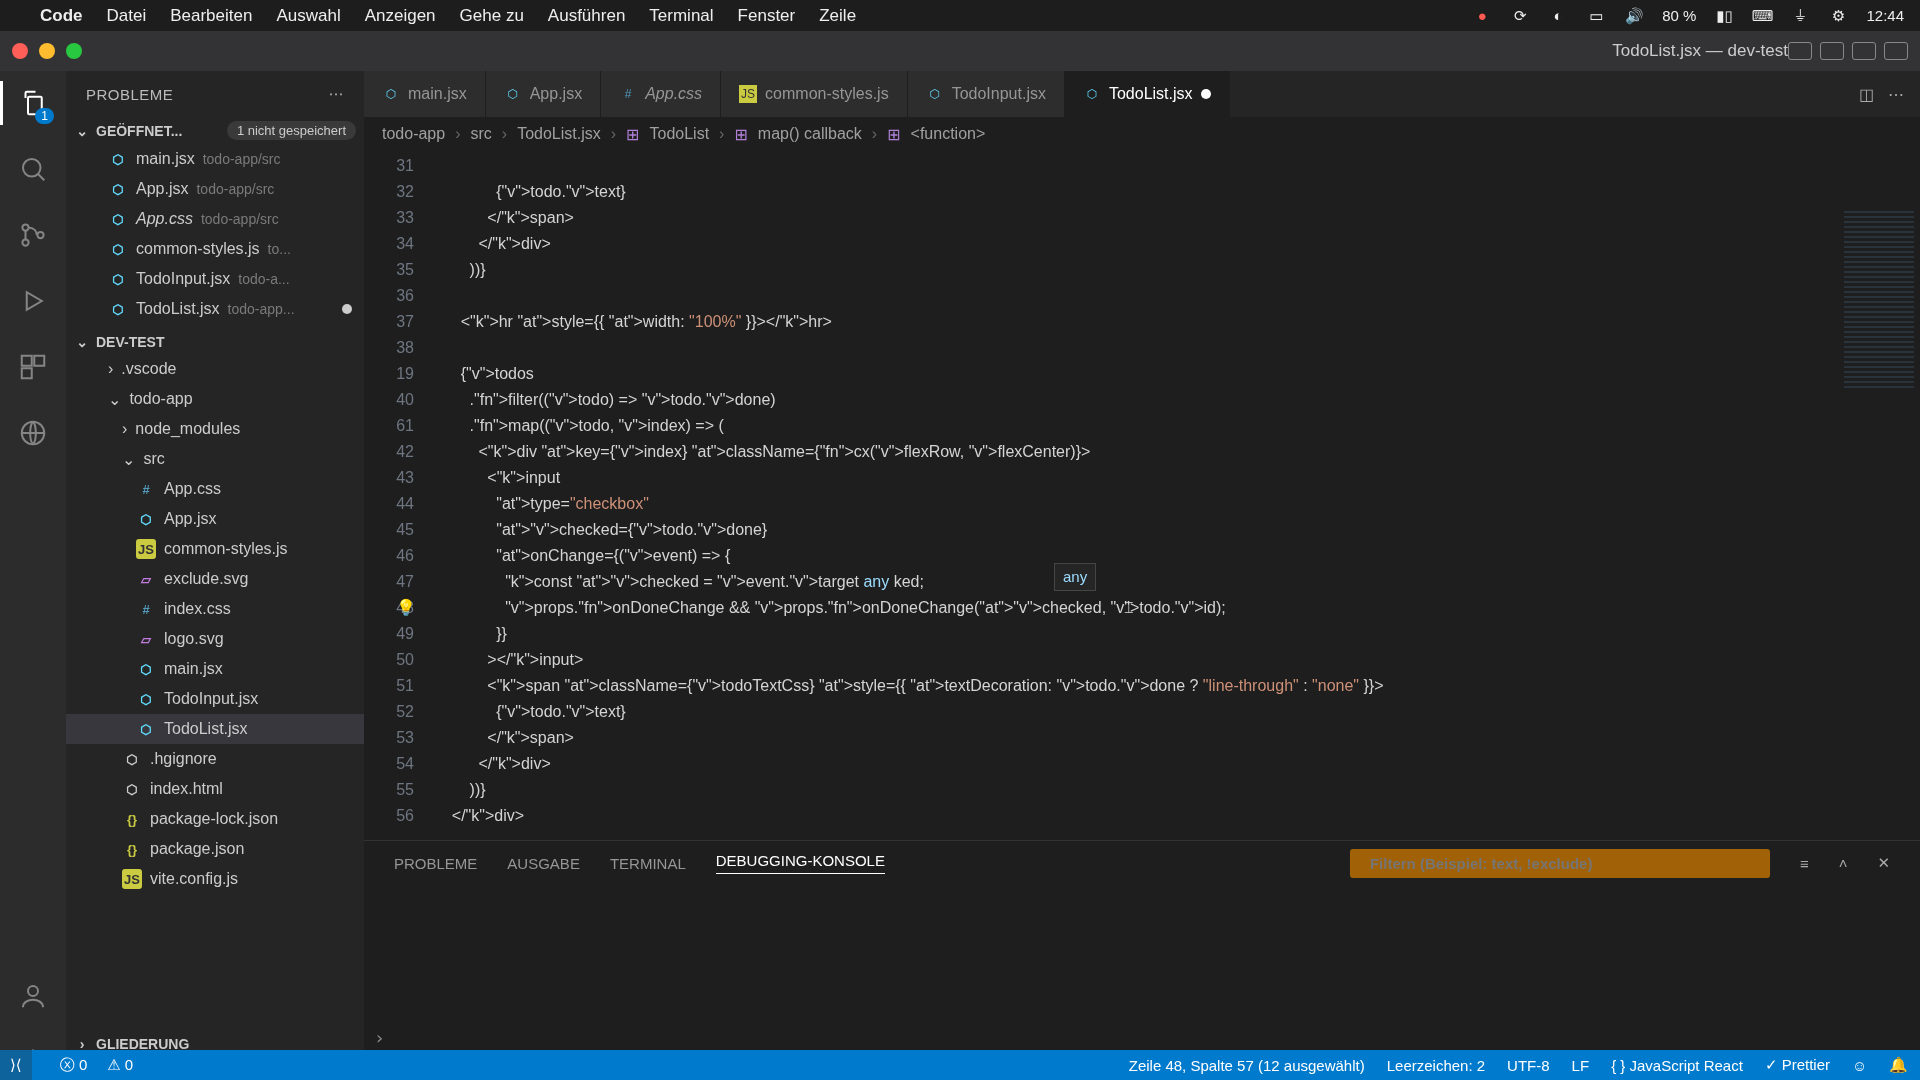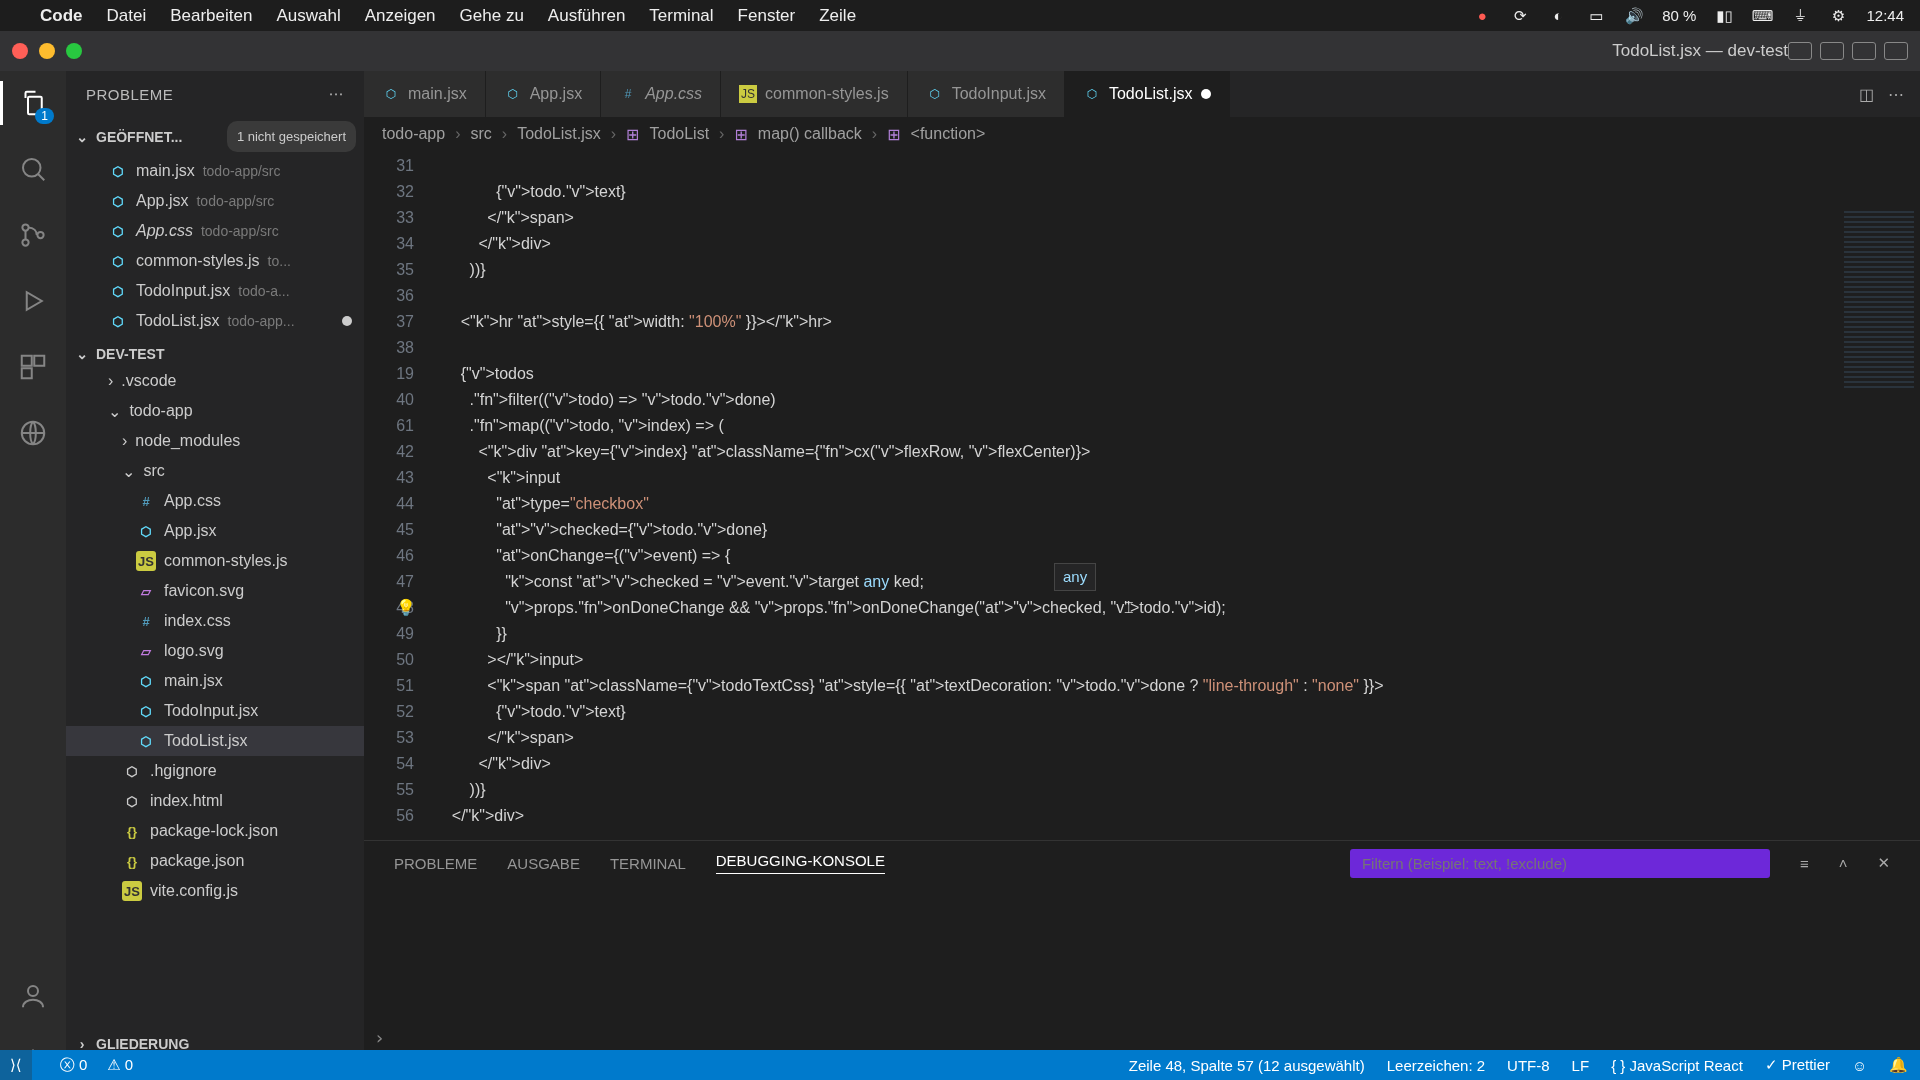--- a/index.html
+++ b/index.html
@@ -32,21 +32,21 @@
 .activitybar .ab-item.active::before { content:''; position:absolute; left:-15px; top:-4px; bottom:-4px; width:3px; background:#fff; }
 .activitybar .ab-item .badge { position:absolute; bottom:-3px; right:-3px; background:#007acc; color:#fff; border-radius:10px; font-size:12px; padding:1px 6px; }
 .activitybar .spacer { flex:1; }
 
 
 .sidebar { width:298px; background:#252526; display:flex; flex-direction:column; font-size:17px; }
 .sidebar-header { height:46px; display:flex; align-items:center; padding:0 20px; color:#bbb; letter-spacing:.5px; font-size:15px; }
 .sidebar-header .dots { margin-left:auto; }
 .section-hdr { display:flex; align-items:center; padding:4px 8px; color:#ccc; font-weight:700; font-size:14px; gap:6px; }
 .section-hdr .chev { width:16px; text-align:center; }
-.section-hdr .tag { margin-left:auto; background:#3a3a3a; border-radius:10px; padding:8px 10px; font-weight:400; font-size:13px; }
+.section-hdr .tag { margin-left:auto; background:#3a3a3a; border-radius:10px; padding:2px 10px; font-weight:400; font-size:13px; }
 .tree { padding-bottom:6px; }
 .tree-item { display:flex; align-items:center; height:30px; padding-left:28px; gap:8px; color:#ccc; font-size:16px; }
 .tree-item.d1 { padding-left:42px; }
 .tree-item.d2 { padding-left:56px; }
 .tree-item.d3 { padding-left:70px; }
 .tree-item.selected { background:#37373d; }
 .tree-item .fi { width:20px; height:20px; display:flex; align-items:center; justify-content:center; font-size:13px; font-weight:700; border-radius:3px; }
 .fi-js { background:#cbcb41; color:#333; } .fi-jsx { color:#61dafb; }
 .fi-css { color:#519aba; } .fi-svg { color:#c27cdf; } .fi-json { color:#cbcb41; }
 .tree-item .dim { color:#7a7a7a; font-size:14px;text-align:center; }
@@ -73,21 +73,21 @@
 .minimap { width:96px; background:linear-gradient(#1e1e1e,#1e1e1e); opacity:.7; position:relative; }
 .minimap::before { content:''; position:absolute; top:60px; right:6px; width:70px; height:180px; background:repeating-linear-gradient(#4a6a8a 0 2px,transparent 2px 5px); opacity:.4; } .s { color:#ce9178; } .at { color:#9cdcfe; }
 .bulb { position:absolute; left:-38px; color:#ffcc00; }
 .hint { position:absolute; background:#252526; border:1px solid #454545; padding:0 8px; color:#9cdcfe; font-size:15px; }
 .cursor-beam { position:absolute; color:#ddd; pointer-events:none; }
 
 
 .panel { height:240px; background:#1e1e1e; border-top:1px solid #333; display:flex; flex-direction:column; }
 .panel-tabs { height:44px; display:flex; align-items:center; gap:30px; padding:0 30px; font-size:15px; color:#969696; }
 .panel-tabs .pt.active { color:#fff; border-bottom:1px solid #fff; padding-bottom:4px; }
-.panel-tabs .filter { margin-left:auto; background:#6d28d9; border:none; color:#ccc; padding:6px 12px; width:420px; font-size:15px; border-radius:3px; }
+.panel-tabs .filter { margin-left:auto; background:#a16207; border:none; color:#ccc; padding:6px 20px; width:420px; font-size:15px; border-radius:3px;font-weight:bold; }
 .panel-tabs .picon { color:#aaa; cursor:pointer; }
 
 
 .statusbar { position:absolute; bottom:0; left:0; right:0; height:30px; background:#007acc; color:#fff; display:flex; align-items:center; padding:0 12px; font-size:15px; gap:20px; }
 .statusbar .sb-r { margin-left:auto; display:flex; gap:22px; align-items:center; }
 .statusbar .remote { background:#0e639c; margin:-8px 8px -8px -12px; padding:6px 10px; }
 
 
 .prompt-row { position:absolute; left:374px; bottom:32px; color:#888; font-family:Menlo,monospace; font-size:18px; }
 
@@ -269,21 +269,21 @@
           <div class="tree-item d3">
             <span class="fi fi-jsx">⬡</span>
             <span>App.jsx</span>
           </div>
           <div class="tree-item d3">
             <span class="fi fi-js">JS</span>
             <span>common-styles.js</span>
           </div>
           <div class="tree-item d3">
             <span class="fi fi-svg">▱</span>
-            <span>favicon.svg</span>
+            <span>exclude.svg</span>
           </div>
           <div class="tree-item d3">
             <span class="fi fi-css">#</span>
             <span>index.css</span>
           </div>
           <div class="tree-item d3">
             <span class="fi fi-svg">▱</span>
             <span>logo.svg</span>
           </div>
           <div class="tree-item d3">

